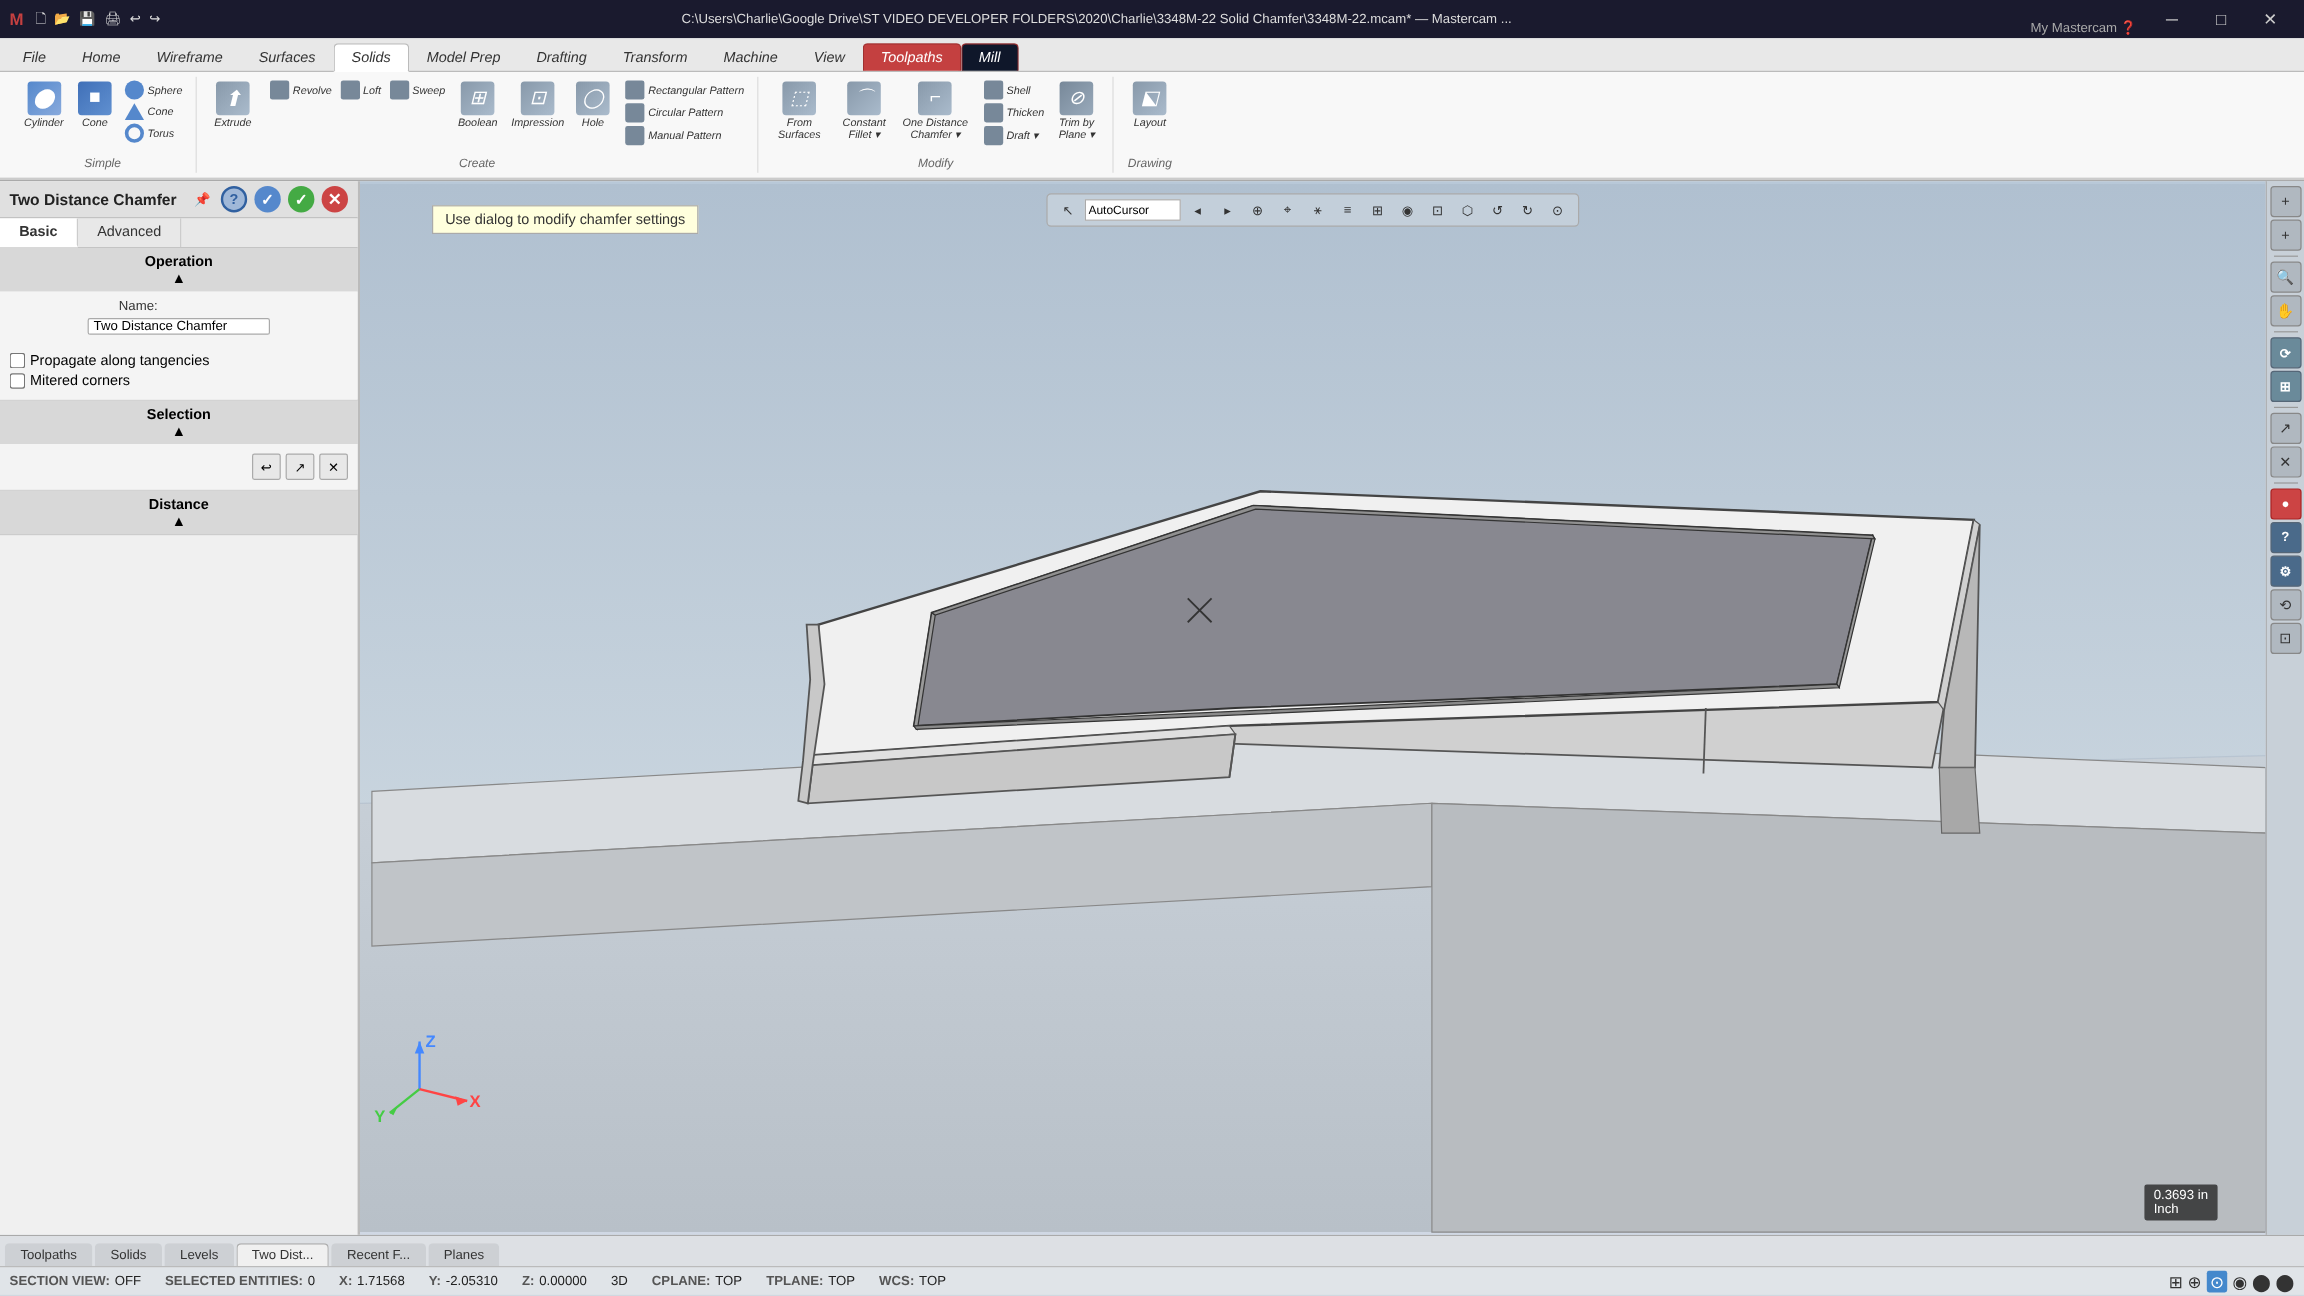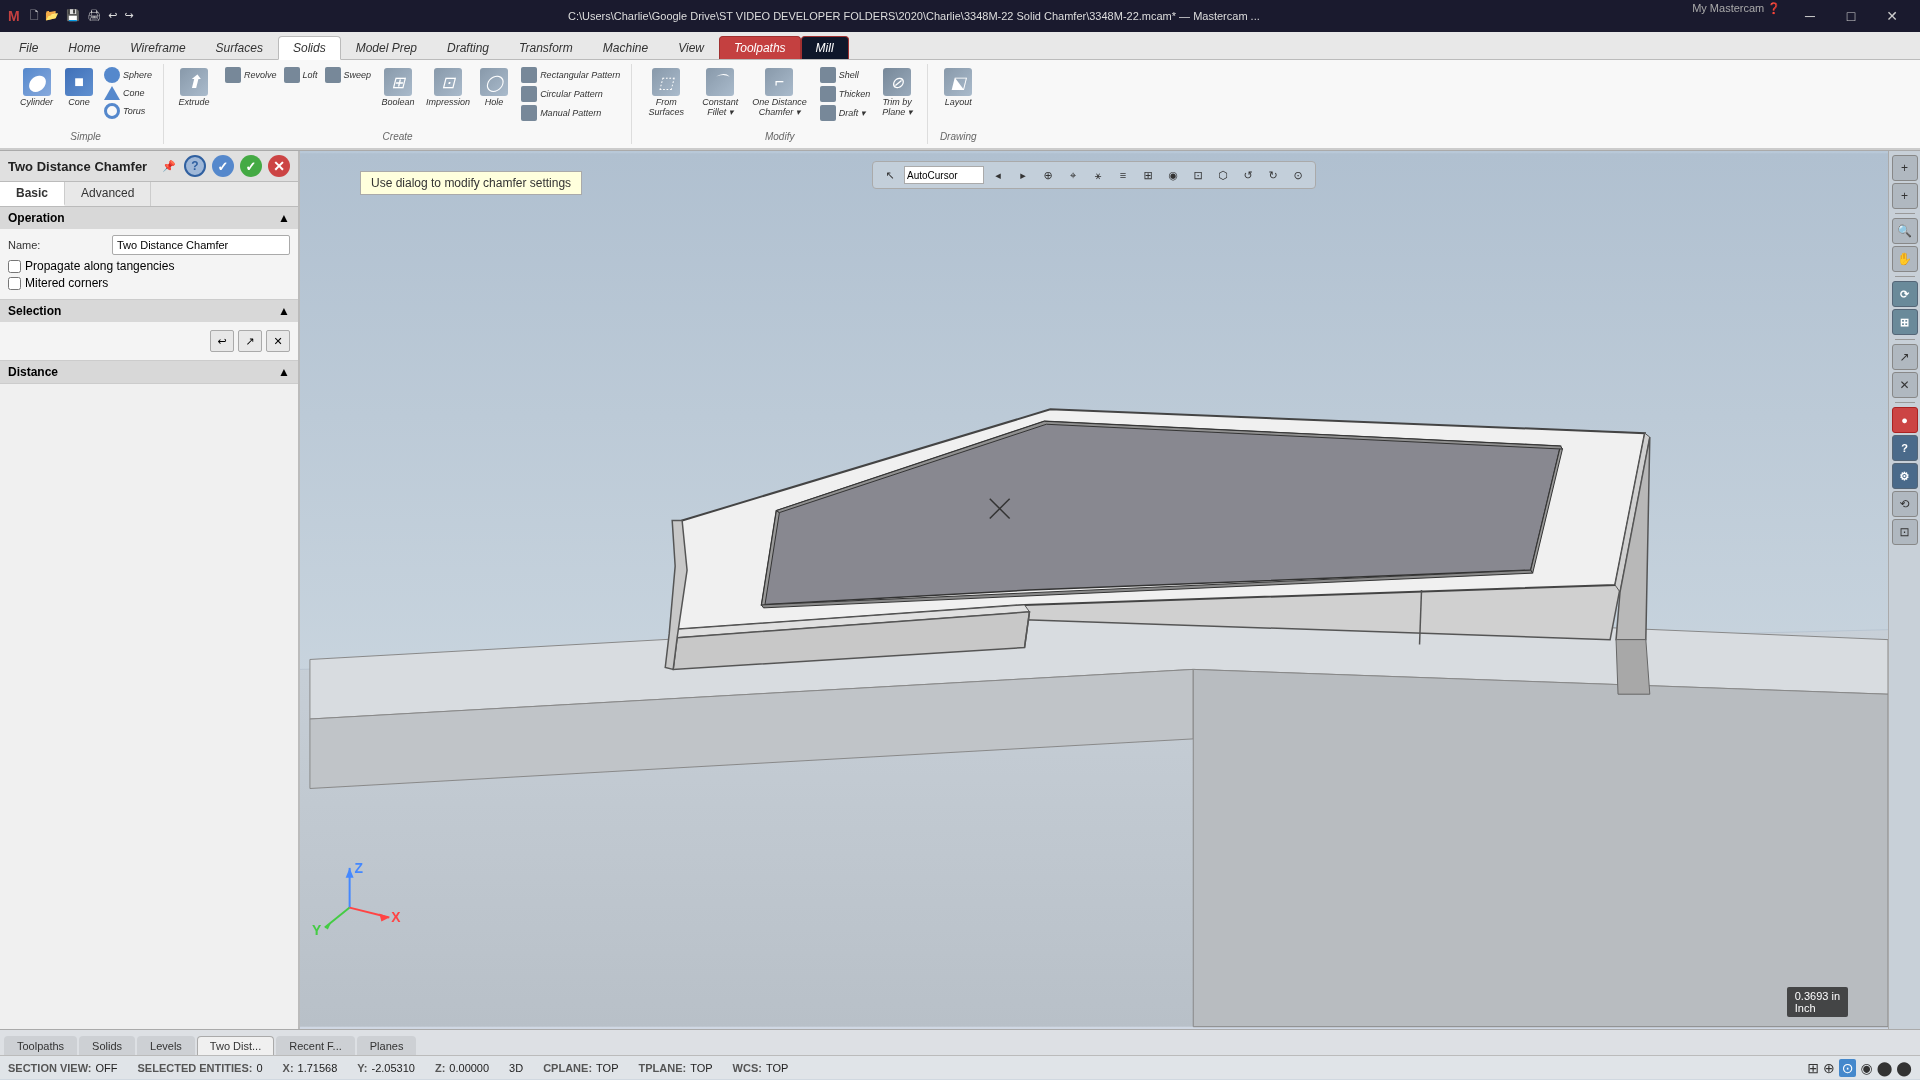--- a/index.html
+++ b/index.html
@@ -189,30 +189,32 @@
       border-bottom: 1px solid #ccc;
     }
     .panel-section-header {
       background: #d8d8d8;
       padding: 4px 8px;
       font-weight: bold;
       display: flex;
       align-items: center;
       justify-content: space-between;
       cursor: pointer;
+      flex-direction: column;
     }
     .panel-section-content {
       padding: 6px 8px;
       background: #f4f4f4;
     }
     .form-row {
       display: flex;
       align-items: center;
-      margin-bottom: 4px;
+      margin-bottom: 14px;
       gap: 4px;
+      flex-direction: column;
     }
     .form-label {
       width: 100px;
       font-size: 11px;
       color: #333;
       flex-shrink: 0;
     }
     .form-input {
       flex: 1;
       height: 20px;
@@ -401,21 +403,21 @@
       margin-right: 2px;
     }
     .bottom-tab.active {
       background: #f0f0f0;
       border-color: #aaa;
     }
 
     
     #window-btns {
       display: flex;
-      align-items: flex-start;
+      align-items: flex-end;
       gap: 1px;
     }
     .win-btn {
       width: 40px; height: 28px;
       background: transparent;
       border: none;
       cursor: pointer;
       color: #ccc;
       font-size: 14px;
       display: flex; align-items: center; justify-content: center;

